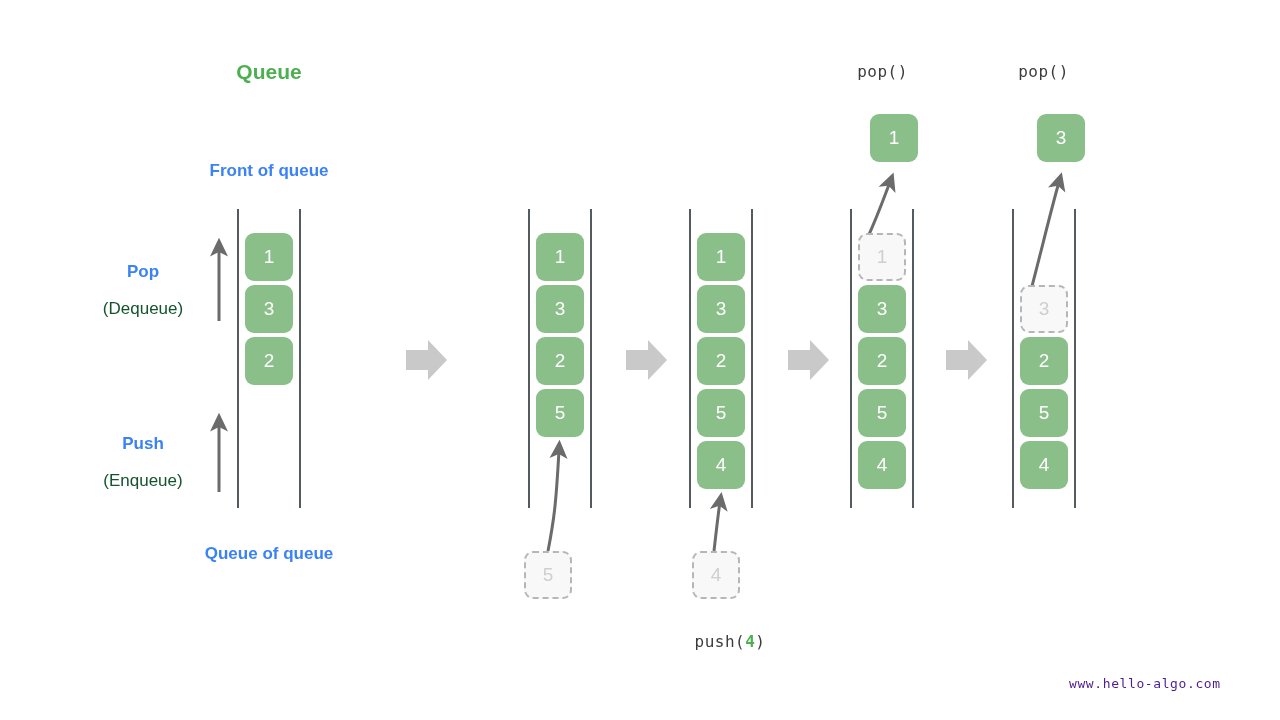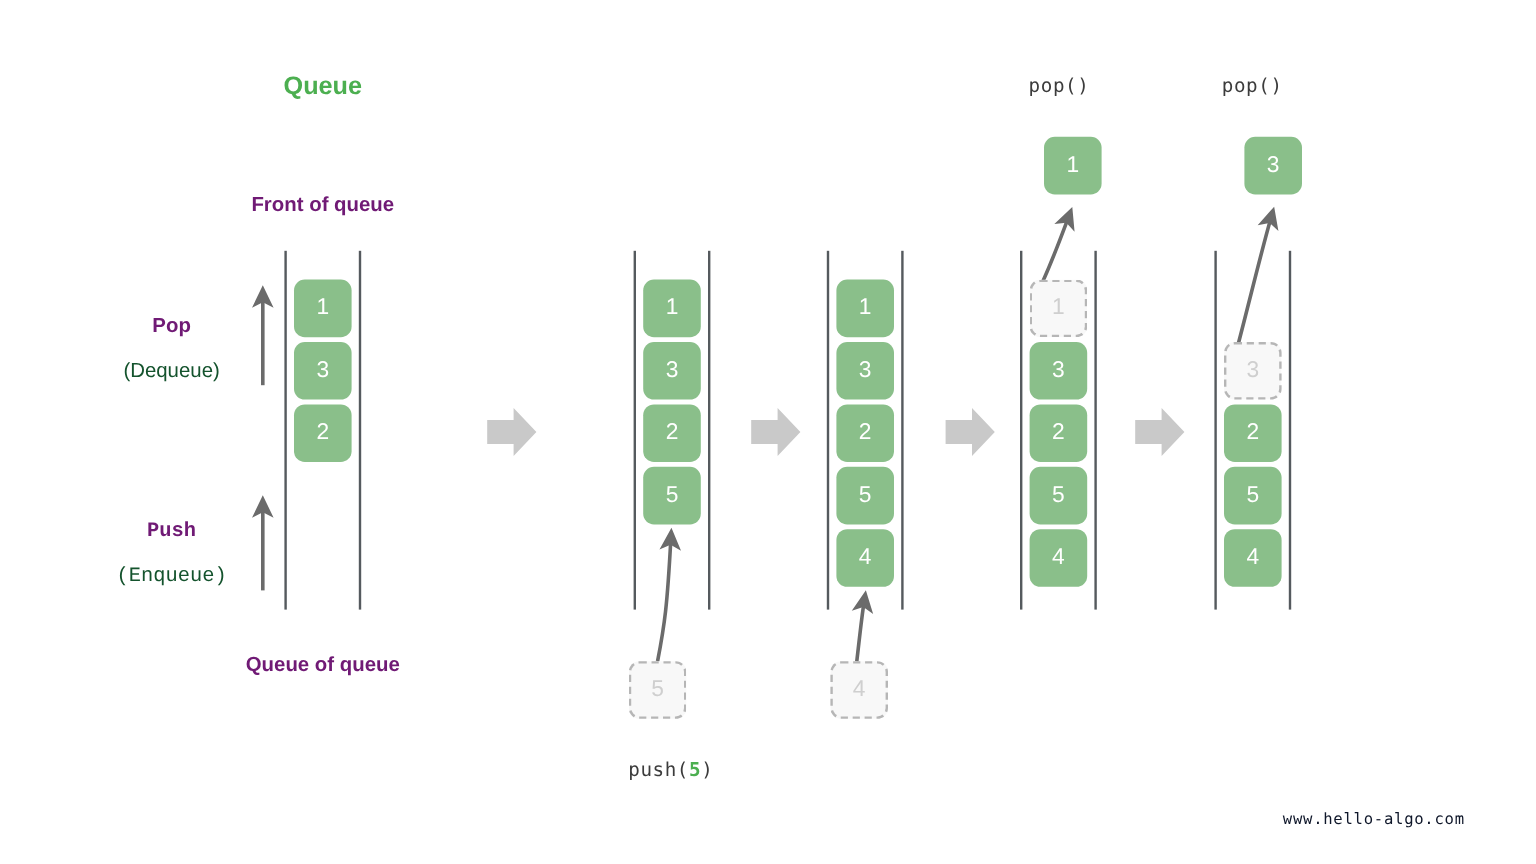--- a/index.html
+++ b/index.html
@@ -29,21 +29,21 @@
     font-weight: bold;
     font-size: 21px;
     color: #4caf50;
     text-align: center;
     white-space: nowrap;
   }
   .bold-label {
     font-family: "Liberation Sans", sans-serif;
     font-weight: bold;
     font-size: 17px;
-    color: #701a75;
+    color: #3b82f6;
     text-align: center;
     white-space: nowrap;
   }
   .plain-label {
     font-family: "Liberation Sans", sans-serif;
     font-weight: normal;
     font-size: 17px;
     color: #14532d;
     text-align: center;
     white-space: nowrap;
@@ -53,21 +53,21 @@
     font-size: 16px;
     color: #3c3c3c;
     text-align: center;
     white-space: nowrap;
     letter-spacing: 0.5px;
   }
   .mono-label .num { color: #4caf50; font-weight: bold; }
   .watermark {
     font-family: "DejaVu Sans Mono", monospace;
     font-size: 13px;
-    color: #0f172a;
+    color: #4c1d95;
     white-space: nowrap;
     letter-spacing: 0.6px;
   }
 
   
   .cell {
     position: absolute;
     width: 48px;
     height: 48px;
     border-radius: 9px;
@@ -161,42 +161,42 @@
     <rect x="1073" y="209" width="2" height="299" fill="#555a5e"></rect>
   </svg>
 
   <div class="abs title-label" style="left:188px; top:60px; width:160px;">Queue</div>
 
   <div class="abs bold-label" style="left:188px; top:161px; width:160px;">Front of queue</div>
 
   <div class="abs bold-label" style="left:62px; top:262px; width:160px;">Pop</div>
   <div class="abs plain-label" style="left:62px; top:299px; width:160px;">(Dequeue)</div>
 
-  <div class="abs bold-label" style="left:62px; top:434px; width:160px;font-family:Liberation Mono, monospace;">Push</div>
-  <div class="abs plain-label" style="left:62px; top:471px; width:160px;font-family:Liberation Mono, monospace;">(Enqueue)</div>
+  <div class="abs bold-label" style="left:62px; top:434px; width:160px;">Push</div>
+  <div class="abs plain-label" style="left:62px; top:471px; width:160px;">(Enqueue)</div>
 
   <div class="abs bold-label" style="left:188px; top:544px; width:160px;">Queue of queue</div>
 
   <div class="abs cell filled" style="left:244px; top:233px;">1</div>
   <div class="abs cell filled" style="left:244px; top:285px;">3</div>
   <div class="abs cell filled" style="left:244px; top:337px;">2</div>
 
   <div class="abs cell filled" style="left:535px; top:233px;">1</div>
   <div class="abs cell filled" style="left:535px; top:285px;">3</div>
   <div class="abs cell filled" style="left:535px; top:337px;">2</div>
   <div class="abs cell filled" style="left:535px; top:389px;">5</div>
   <div class="abs cell ghost" style="left:523px; top:551px;">5</div>
-  <div class="abs mono-label" style="left:458px; top:632px; width:200px;"><span>push(</span><span class="num">5</span><span>)</span></div>
 
   <div class="abs cell filled" style="left:696px; top:233px;">1</div>
   <div class="abs cell filled" style="left:696px; top:285px;">3</div>
   <div class="abs cell filled" style="left:696px; top:337px;">2</div>
   <div class="abs cell filled" style="left:696px; top:389px;">5</div>
   <div class="abs cell filled" style="left:696px; top:441px;">4</div>
   <div class="abs cell ghost" style="left:691px; top:551px;">4</div>
+  <div class="abs mono-label" style="left:629px; top:632px; width:200px;"><span>push(</span><span class="num">4</span><span>)</span></div>
 
   <div class="abs mono-label" style="left:809px; top:62px; width:145px;">pop()</div>
   <div class="abs cell filled" style="left:869px; top:114px;">1</div>
   <div class="abs cell ghost" style="left:857px; top:233px;">1</div>
   <div class="abs cell filled" style="left:857px; top:285px;">3</div>
   <div class="abs cell filled" style="left:857px; top:337px;">2</div>
   <div class="abs cell filled" style="left:857px; top:389px;">5</div>
   <div class="abs cell filled" style="left:857px; top:441px;">4</div>
 
   <div class="abs mono-label" style="left:970px; top:62px; width:145px;">pop()</div>

